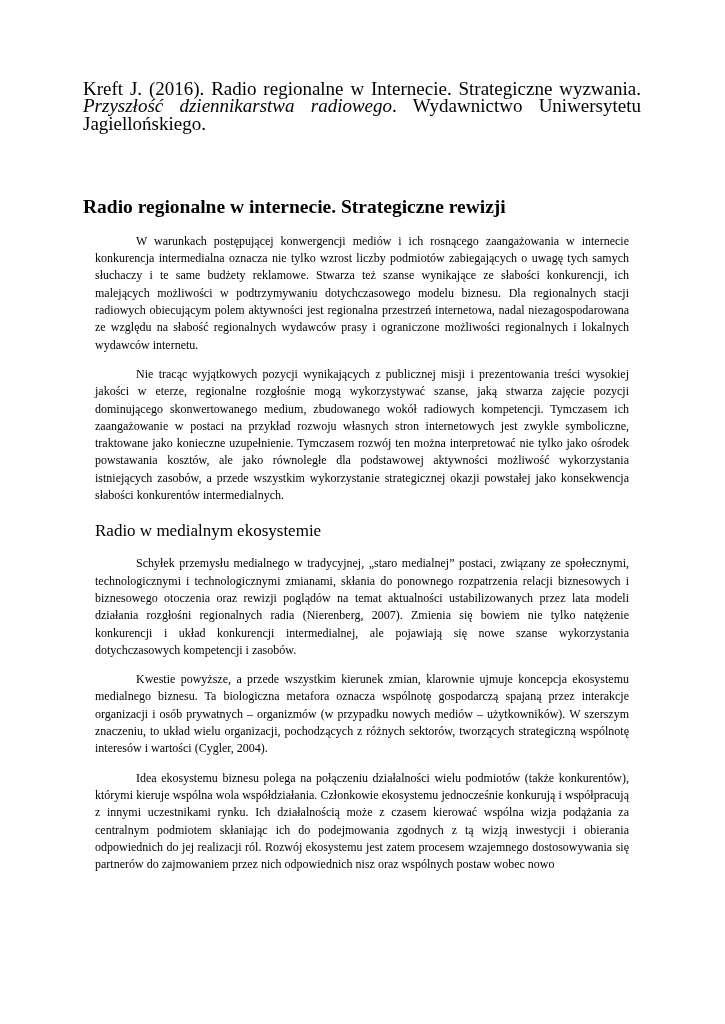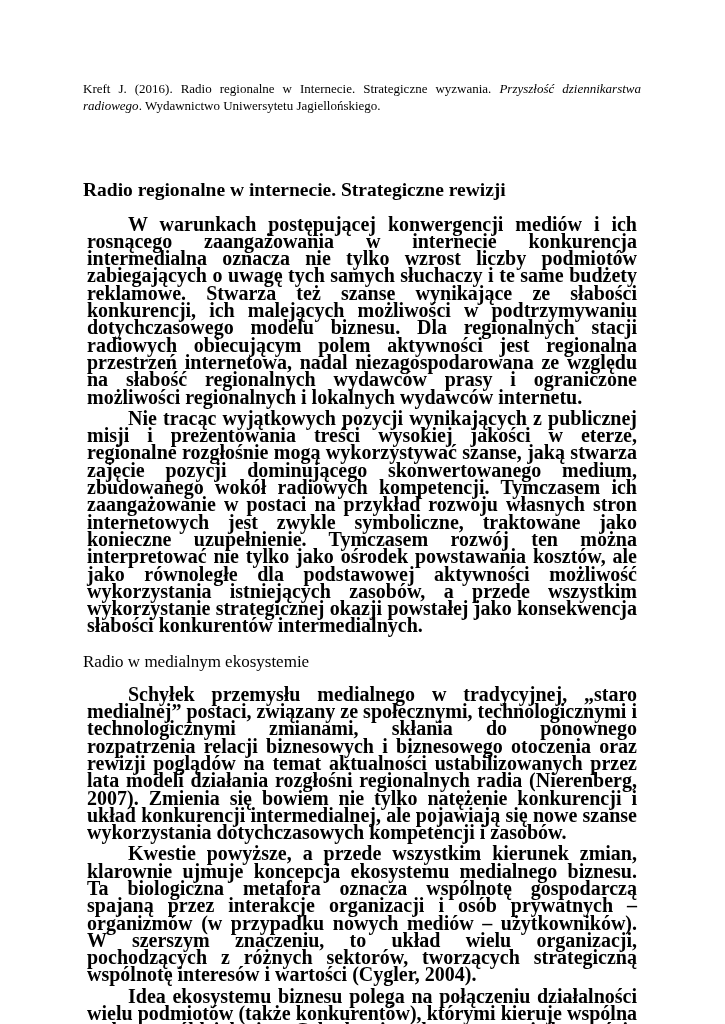--- a/index.html
+++ b/index.html
@@ -12,52 +12,51 @@
     width: 725px;
     height: 1024px;
     box-sizing: border-box;
     padding: 80px 84px 0 83px;
     background: #ffffff;
     color: #000000;
     font-family: "Liberation Serif", "DejaVu Serif", serif;
     overflow: hidden;
   }
   .citation {
-    font-size: 13px;
+    font-size: 19px;
     line-height: 17.3px;
     text-align: justify;
     margin: 0 0 63px 0;
   }
   .citation .cit-italic {
     font-style: italic;
   }
   .author-block {
     font-size: 14.6px;
     line-height: 17.3px;
     margin: 0 0 14px 0;
   }
   h1.doc-title {
     font-size: 19.5px;
     line-height: 23px;
     font-weight: bold;
     margin: 0 0 15px 0;
   }
   p.body-par {
-    font-size: 20px;
+    font-size: 12px;
     line-height: 17.3px;
     text-align: justify;
     text-indent: 41px;
-    margin: 4px;
-    font-weight: bold;
+    margin: 12px;
   }
   h2.section-heading {
     font-size: 17px;
     line-height: 21px;
     font-weight: normal;
-    margin: 16px 0 14px 0;
+    margin: 16px 0 14px 12px;
   }
 </style>
 </head>
 <body>
 
 <div class="page">
 
   <div class="citation">
     <span>Kreft J. (2016). Radio regionalne w Internecie. Strategiczne wyzwania. </span><span class="cit-italic">Przyszłość dziennikarstwa radiowego</span><span>. Wydawnictwo Uniwersytetu Jagiellońskiego.</span>
   </div>

